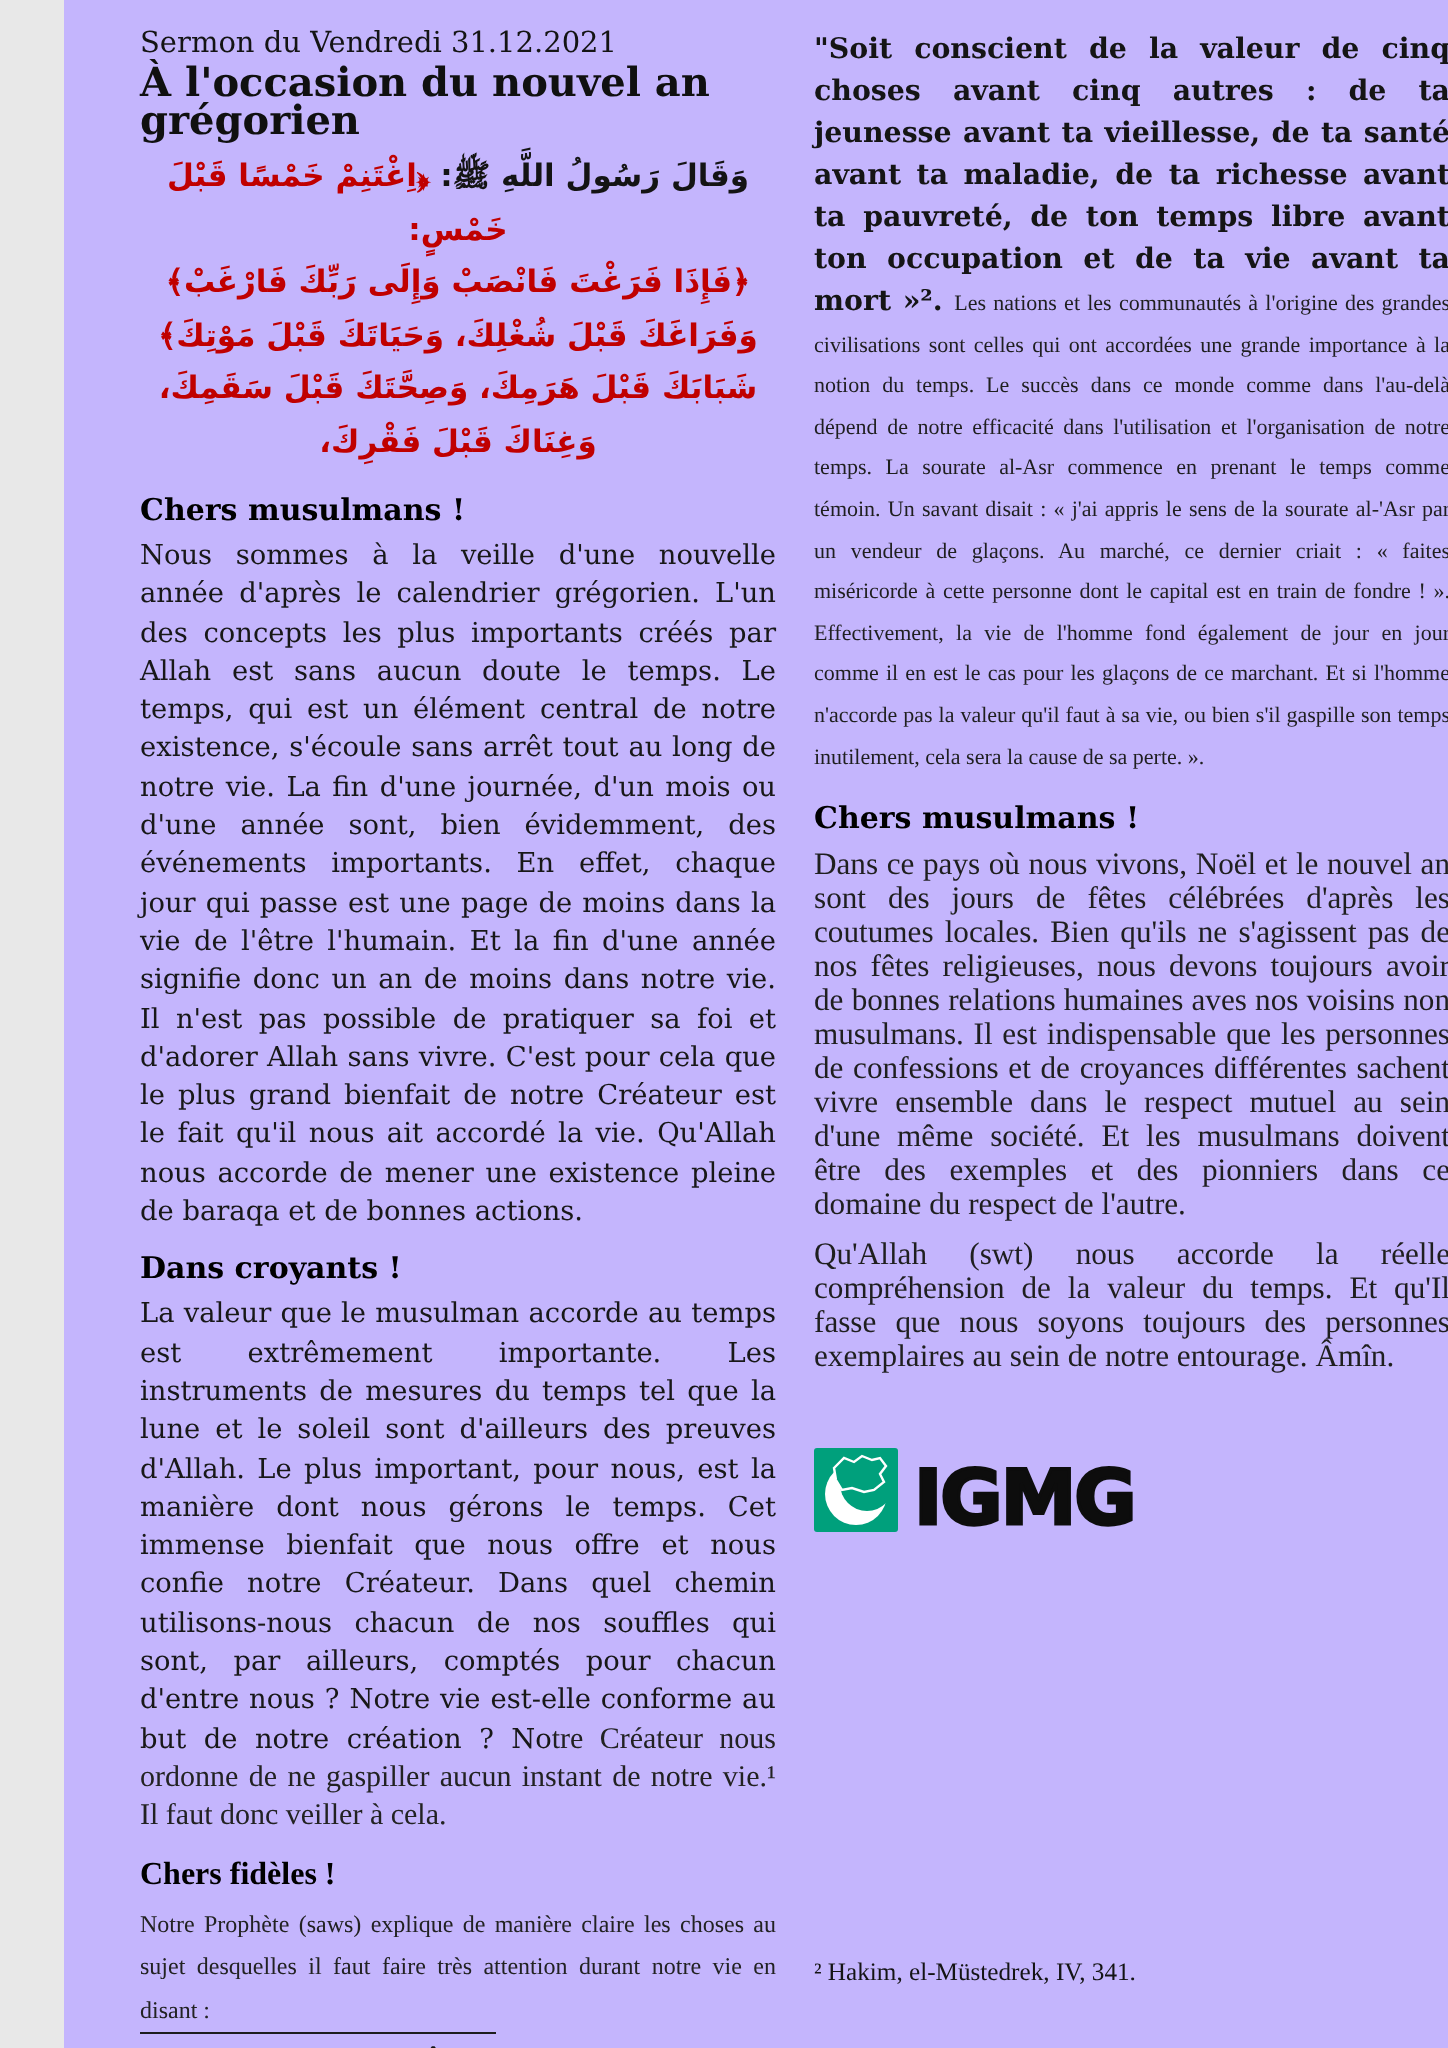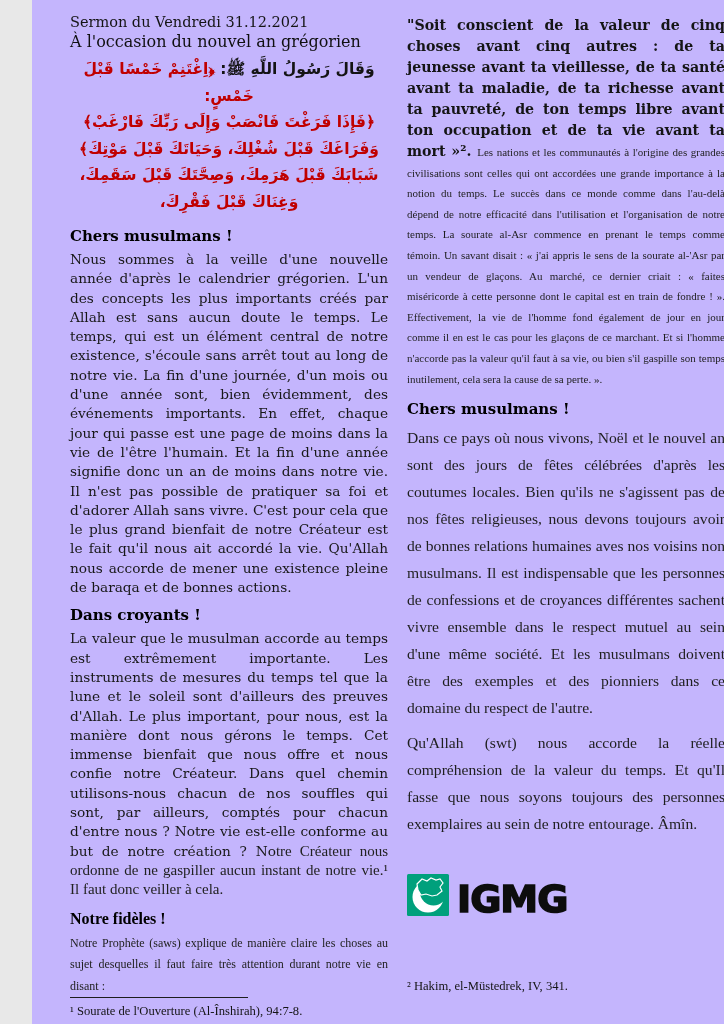--- a/index.html
+++ b/index.html
@@ -21,22 +21,22 @@
     flex-direction:column;
     min-width:0;
   }
   
   .doc-date{
     font-family:"DejaVu Serif",serif;
     font-size:14.5px;line-height:19px;color:#141414;
   }
   .doc-title{
     font-family:"DejaVu Serif",serif;
-    font-weight:normal;
-    font-size:16px;line-height:19px;color:#101010;
+    font-weight:bold;
+    font-size:20px;line-height:19px;color:#101010;
   }
   .arabic-block{
     direction:rtl;
     text-align:center;
     font-family:"DejaVu Sans",sans-serif;
     font-size:15.5px;
     line-height:26.5px;
     color:#c00000;
     margin:5px 0 3px 0;
     font-weight:bold;
@@ -101,21 +101,21 @@
   }
   .run-reg{
     font-family:"Liberation Serif",serif;
     font-size:11px;
     line-height:19.6px;
     color:#1f1f1f;
   }
   .para-right{
     font-family:"Liberation Serif",serif;
     font-size:15.6px;
-    line-height:27px;
+    line-height:17px;
     text-align:justify;
     color:#1f1f1f;
     margin:0 0 8px 0;
   }
   .heading-right{
     font-family:"DejaVu Serif",serif;
     font-weight:bold;
     font-size:15px;line-height:20px;color:#000;
     margin:10px 0 5px 0;
   }
@@ -148,21 +148,21 @@
       <div>وَفَرَاغَكَ قَبْلَ شُغْلِكَ، وَحَيَاتَكَ قَبْلَ مَوْتِكَ﴾</div>
       <div>شَبَابَكَ قَبْلَ هَرَمِكَ، وَصِحَّتَكَ قَبْلَ سَقَمِكَ، وَغِنَاكَ قَبْلَ فَقْرِكَ،</div>
     </div>
 
     <div class="heading-dark">Chers musulmans !</div>
     <p class="para-dark">Nous sommes à la veille d'une nouvelle année d'après le calendrier grégorien. L'un des concepts les plus importants créés par Allah est sans aucun doute le temps. Le temps, qui est un élément central de notre existence, s'écoule sans arrêt tout au long de notre vie. La fin d'une journée, d'un mois ou d'une année sont, bien évidemment, des événements importants. En effet, chaque jour qui passe est une page de moins dans la vie de l'être l'humain. Et la fin d'une année signifie donc un an de moins dans notre vie. Il n'est pas possible de pratiquer sa foi et d'adorer Allah sans vivre. C'est pour cela que le plus grand bienfait de notre Créateur est le fait qu'il nous ait accordé la vie. Qu'Allah nous accorde de mener une existence pleine de baraqa et de bonnes actions.</p>
 
     <div class="heading-dark">Dans croyants !</div>
     <p class="para-dark"><span>La valeur que le musulman accorde au temps est extrêmement importante. Les instruments de mesures du temps tel que la lune et le soleil sont d'ailleurs des preuves d'Allah. Le plus important, pour nous, est la manière dont nous gérons le temps. Cet immense bienfait que nous offre et nous confie notre Créateur. Dans quel chemin utilisons-nous chacun de nos souffles qui sont, par ailleurs, comptés pour chacun d'entre nous ? Notre vie est-elle conforme au but de notre création ? No</span><span class="run-light">tre Créateur nous ordonne de ne gaspiller aucun instant de notre vie.¹ Il faut donc veiller à cela.</span></p>
 
-    <div class="heading-light">Notre fidèles !</div>
+    <div class="heading-light">Chers fidèles !</div>
     <p class="para-light">Notre Prophète (saws) explique de manière claire les choses au sujet desquelles il faut faire très attention durant notre vie en disant :</p>
 
     <div class="footnote">
       <div class="footnote-rule"></div>
       <span>¹ Sourate de l'Ouverture (Al-Înshirah), 94:7-8.</span>
     </div>
   </div>
 
   <div class="col">
     <p class="quote-para"><span class="run-bold">"Soit conscient de la valeur de cinq choses avant cinq autres : de ta jeunesse avant ta vieillesse, de ta santé avant ta maladie, de ta richesse avant ta pauvreté, de ton temps libre avant ton occupation et de ta vie avant ta mort »². </span><span class="run-reg">Les nations et les communautés à l'origine des grandes civilisations sont celles qui ont accordées une grande importance à la notion du temps. Le succès dans ce monde comme dans l'au-delà dépend de notre efficacité dans l'utilisation et l'organisation de notre temps. La sourate al-Asr commence en prenant le temps comme témoin. Un savant disait : « j'ai appris le sens de la sourate al-'Asr par un vendeur de glaçons. Au marché, ce dernier criait : « faites miséricorde à cette personne dont le capital est en train de fondre ! ». Effectivement, la vie de l'homme fond également de jour en jour comme il en est le cas pour les glaçons de ce marchant. Et si l'homme n'accorde pas la valeur qu'il faut à sa vie, ou bien s'il gaspille son temps inutilement, cela sera la cause de sa perte. ».</span></p>

